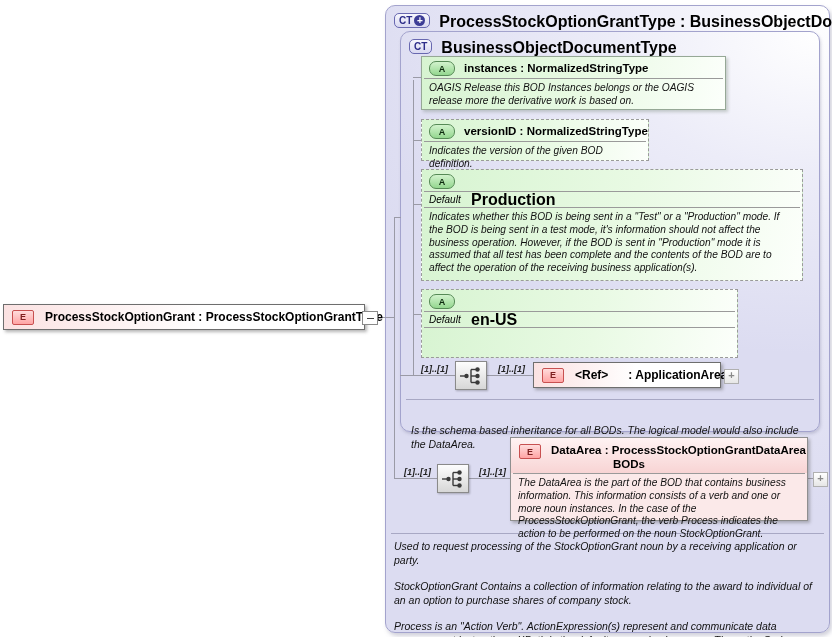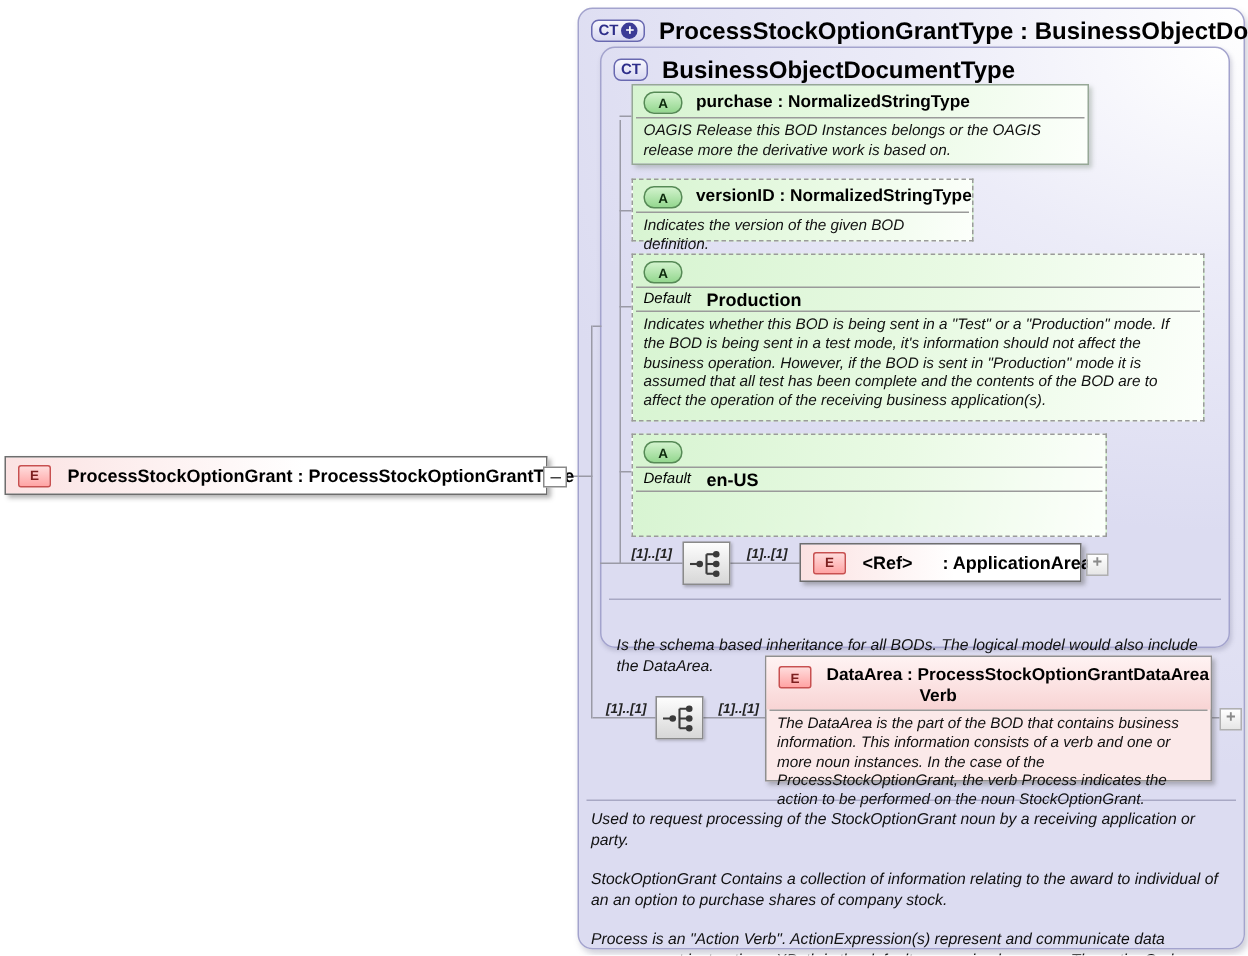--- a/index.html
+++ b/index.html
@@ -35,21 +35,21 @@
             background:linear-gradient(100deg,#d7f4d1 0%,#e9fae4 55%,#fcfffb 100%);
             box-shadow:2px 2px 3px rgba(90,110,90,.30);}
   .attr-box.dashed{border:1px dashed #9a9a9a;box-shadow:none;}
   .attr-head{display:flex;align-items:flex-start;padding:4px 6px 2px 7px;}
   .attr-head .badge-a{margin-right:9px;margin-top:0px;}
   .attr-title{font-weight:bold;font-size:11.5px;line-height:14px;white-space:nowrap;}
   .attr-title .line2{display:block;text-align:center;white-space:nowrap;}
   .divider{border-top:1px solid #9a9a9a;margin:0 2px;}
   .default-row{display:flex;align-items:center;padding:1px 7px;height:13px;}
   .default-label{font-style:italic;font-size:10px;width:42px;flex:0 0 auto;}
-  .default-value{font-weight:bold;font-size:12px;}
+  .default-value{font-weight:bold;font-size:16px;}
   .desc{font-style:italic;font-size:10.2px;line-height:12.8px;padding:3px 7px;color:#111;}
 
   
   .el-node{position:absolute;display:flex;align-items:center;gap:11px;padding:0 0 0 8px;
            border:1px solid #6e6e6e;background:linear-gradient(to right,#fbe2e2 0%,#ffffff 55%);
            box-shadow:2px 2px 3px rgba(90,90,90,.45);z-index:8;}
   .el-label{font-weight:bold;font-size:12px;white-space:nowrap;}
 
   .dataarea-box{position:absolute;border:1px solid #8f8f8f;background:#fbe9e9;
                 box-shadow:2px 2px 3px rgba(90,90,90,.40);z-index:8;}
@@ -100,21 +100,21 @@
     <div class="ct-head">
       <span class="badge-ct">
           <span>CT</span>
         </span>
       <span class="node-title">BusinessObjectDocumentType</span>
     </div>
 
     <div class="attr-box" style="left:20px;top:24px;width:303px;height:52px;">
       <div class="attr-head">
         <span class="badge-a">A</span>
-        <span class="attr-title">purchase : NormalizedStringType</span>
+        <span class="attr-title">instances : NormalizedStringType</span>
       </div>
       <div class="divider"></div>
       <div class="desc">OAGIS Release this BOD Instances belongs or the OAGIS release more the derivative work is based on.</div>
     </div>
 
     <div class="attr-box dashed" style="left:20px;top:87px;width:226px;height:40px;">
       <div class="attr-head">
         <span class="badge-a">A</span>
         <span class="attr-title">versionID : NormalizedStringType</span>
       </div>
@@ -201,21 +201,21 @@
   <div class="el-node" style="left:533px;top:362px;width:178px;height:24px;">
     <span class="badge-e">E</span>
     <span class="el-label">&lt;Ref&gt;</span>
     <span class="el-label" style="margin-left:9px;">: ApplicationArea</span>
   </div>
   <div class="plus-box" style="left:724px;top:369px;">+</div>
 
   <div class="dataarea-box" style="left:510px;top:437px;width:296px;height:82px;">
     <div class="dataarea-head">
       <span class="badge-e">E</span>
-      <span class="dataarea-title"><span>DataArea : ProcessStockOptionGrantDataArea</span><span class="line2">Verb</span></span>
+      <span class="dataarea-title"><span>DataArea : ProcessStockOptionGrantDataArea</span><span class="line2">BODs</span></span>
     </div>
     <div class="divider"></div>
     <div class="desc">The DataArea is the part of the BOD that contains business information. This information consists of a verb and one or more noun instances. In the case of the ProcessStockOptionGrant, the verb Process indicates the action to be performed on the noun StockOptionGrant.</div>
   </div>
   <div class="plus-box" style="left:813px;top:472px;">+</div>
 
   <div class="el-node" style="left:3px;top:304px;width:352px;height:24px;">
     <span class="badge-e">E</span>
     <span class="el-label">ProcessStockOptionGrant : ProcessStockOptionGrantType</span>
   </div>

